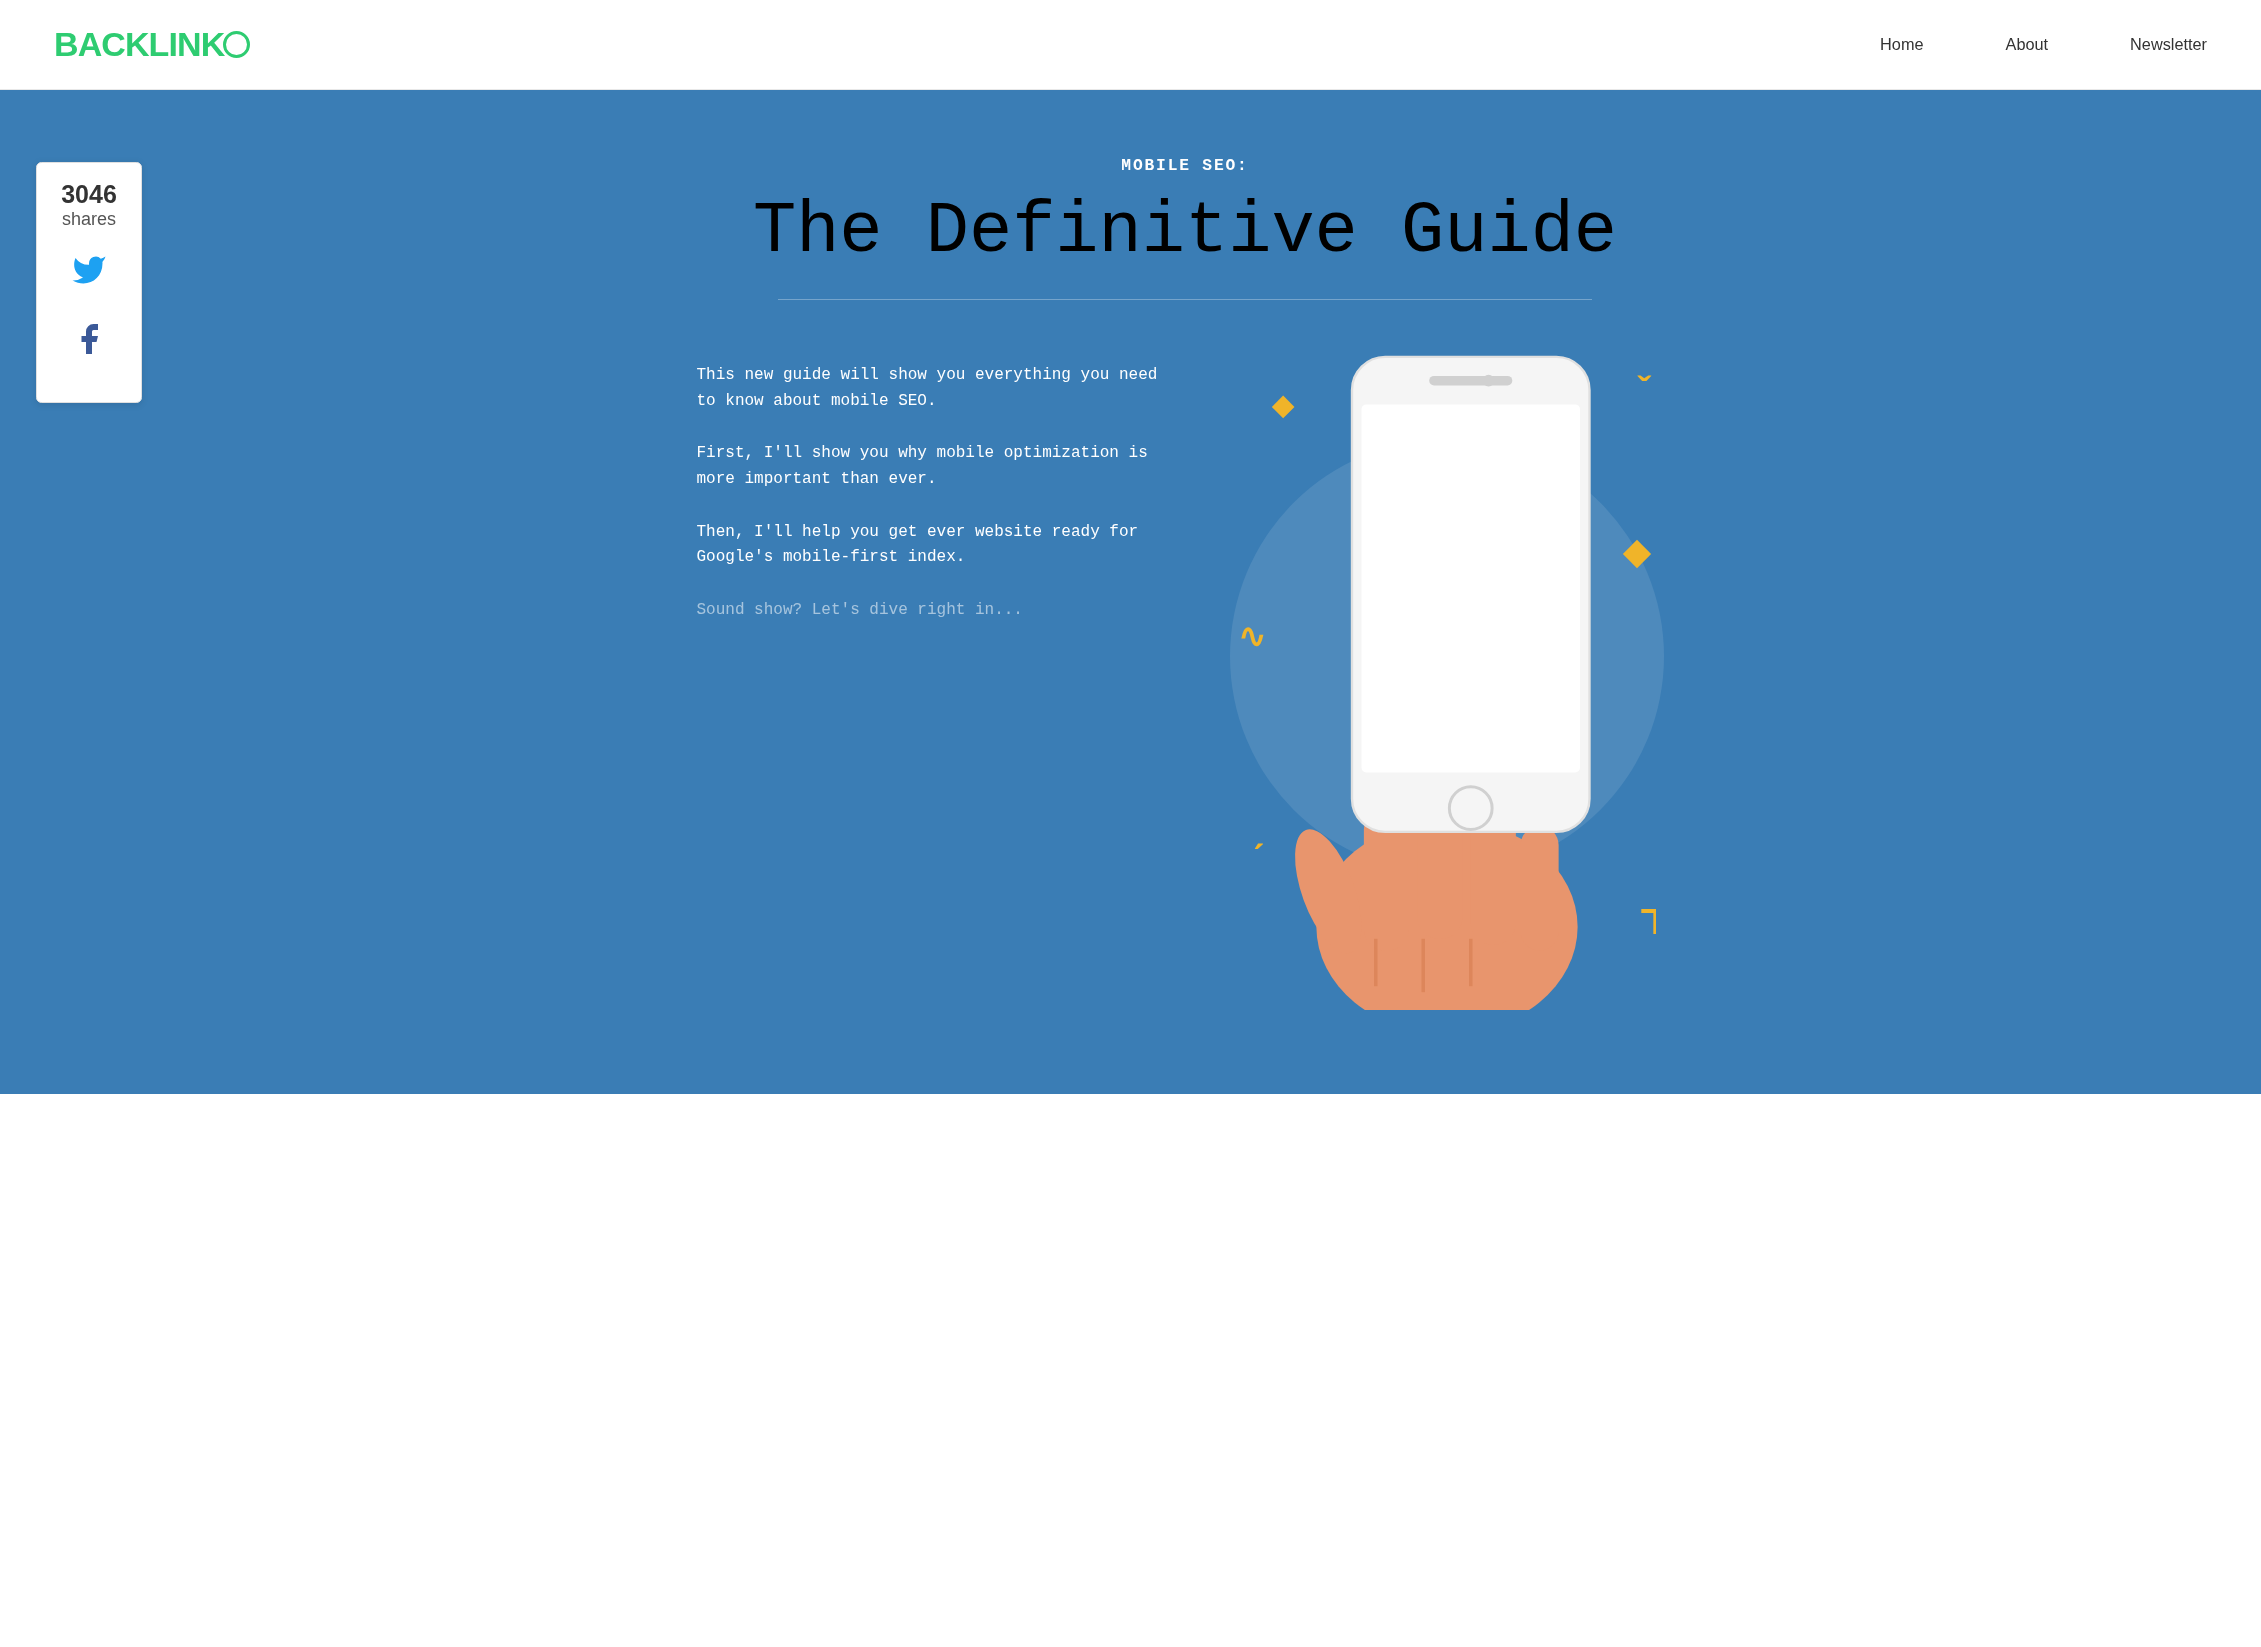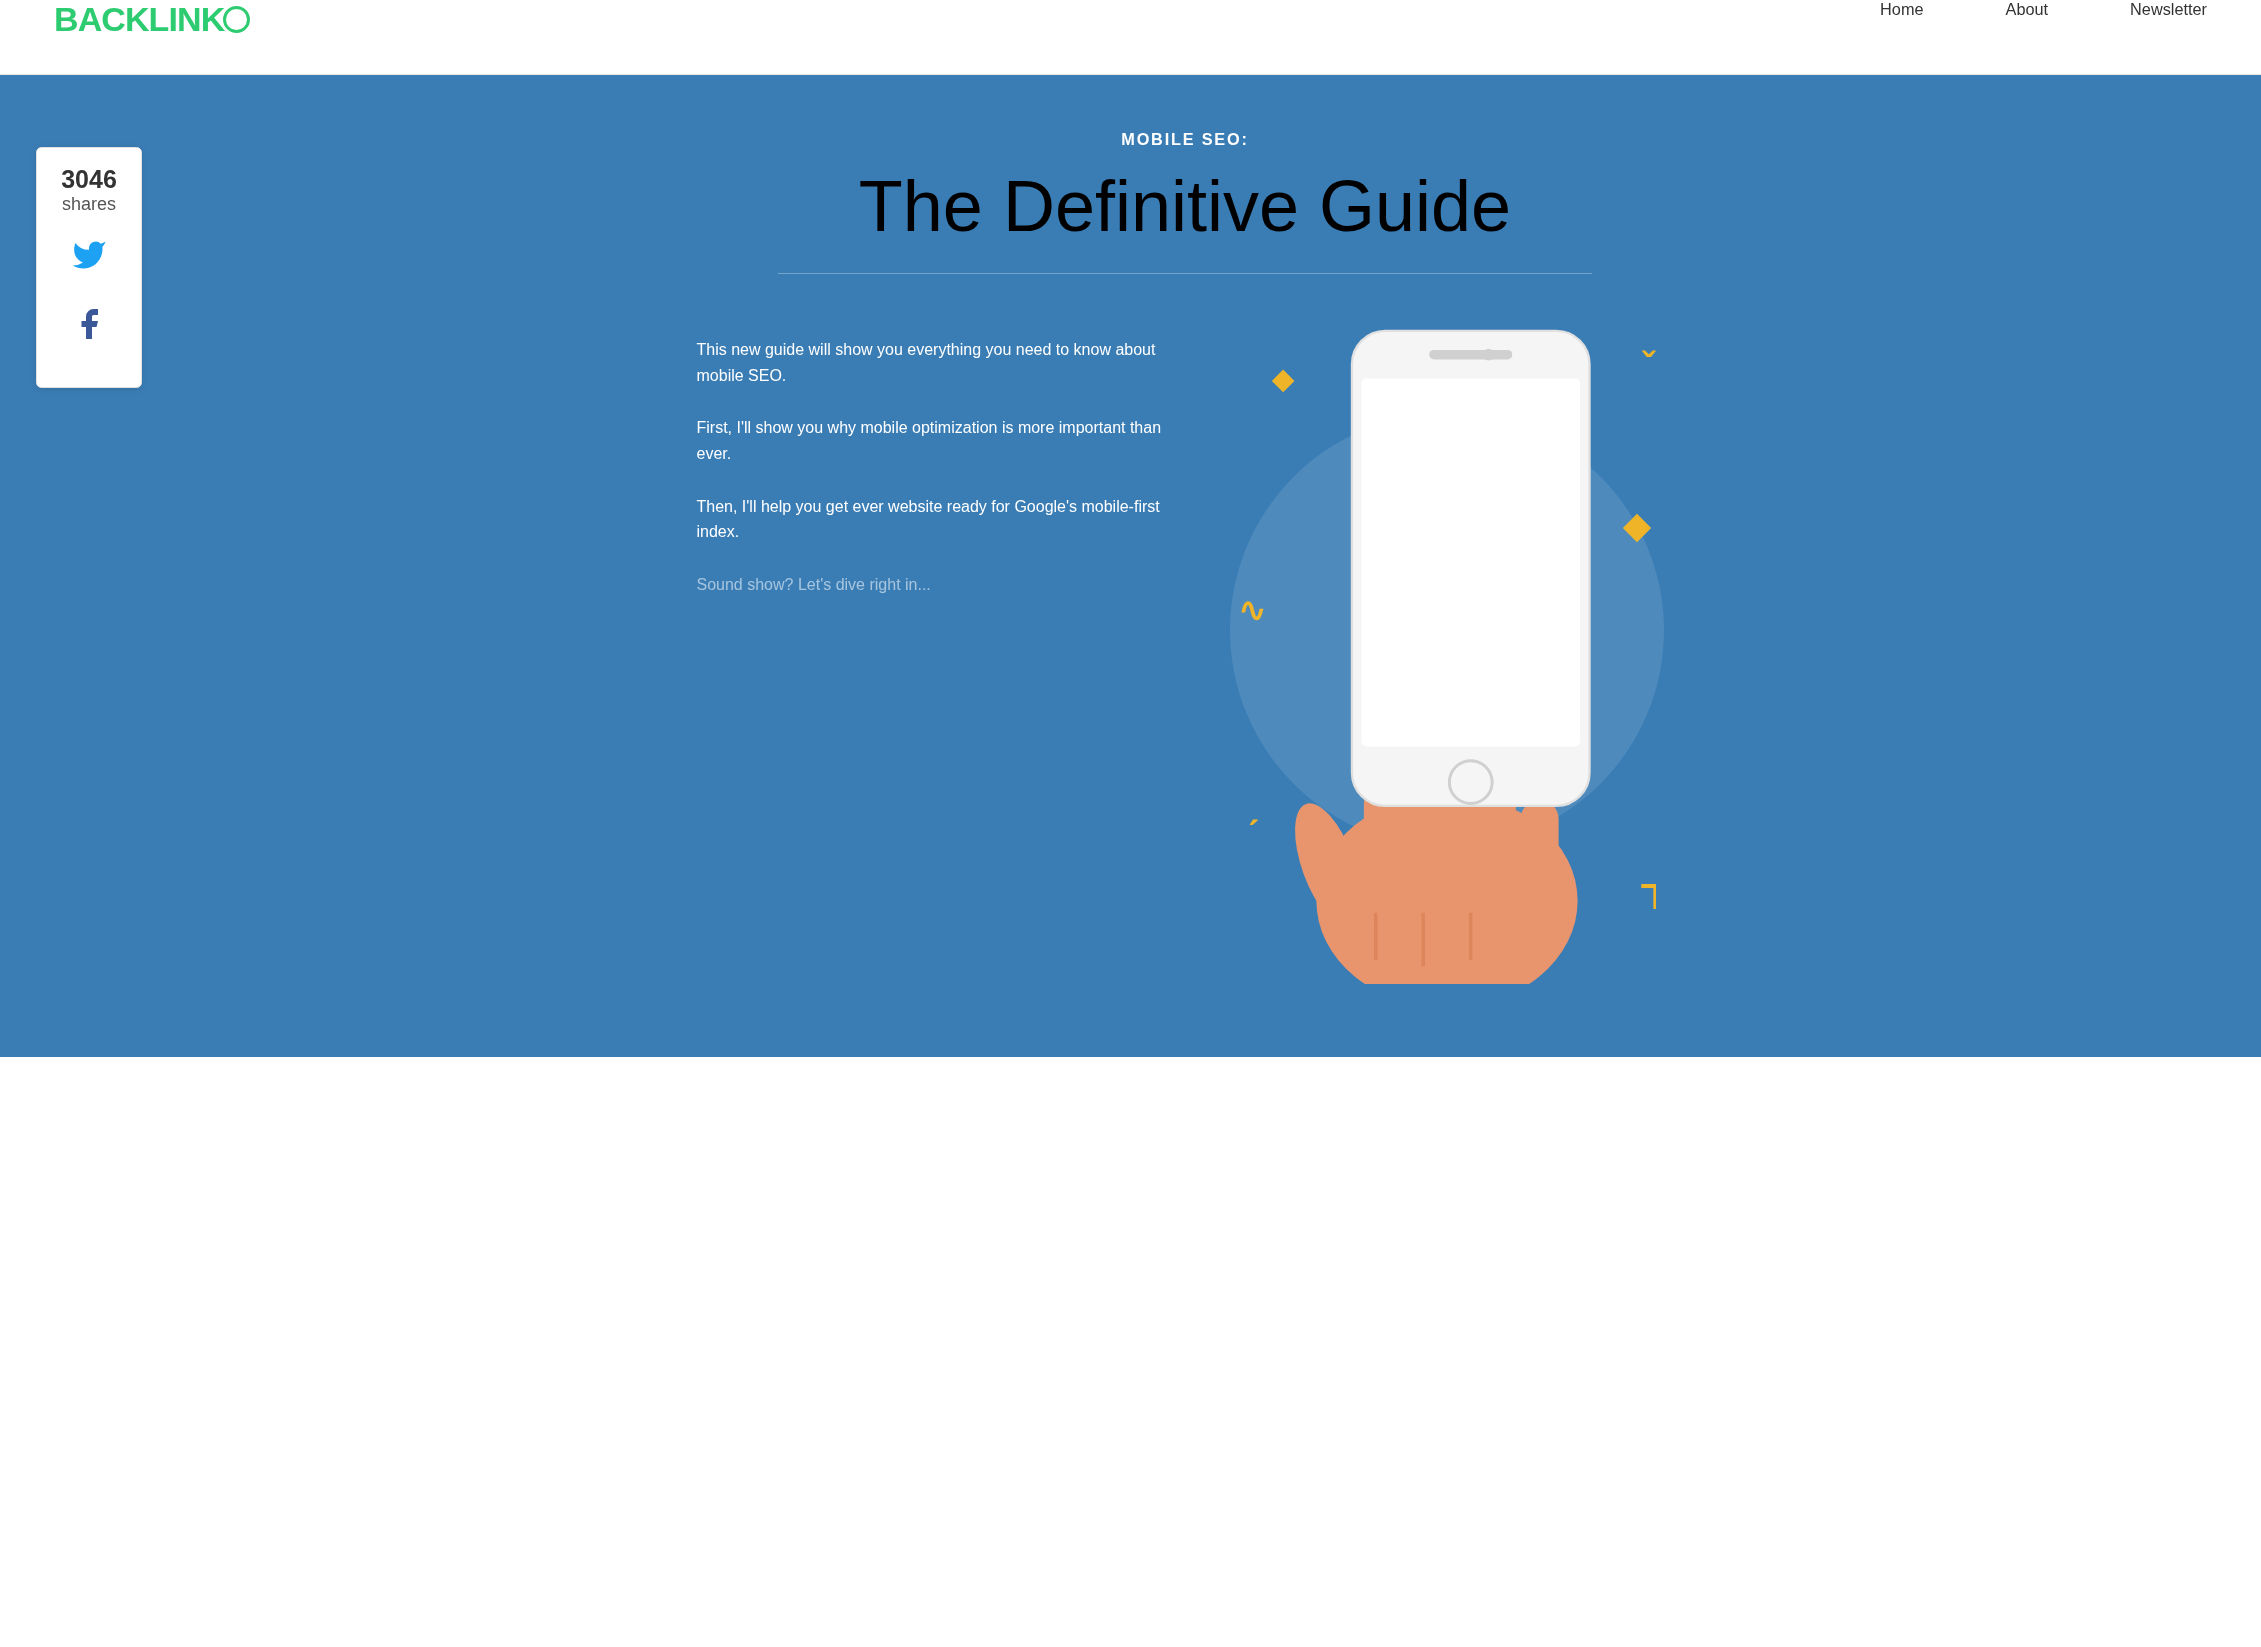--- a/index.html
+++ b/index.html
@@ -3,24 +3,24 @@
   <meta charset="utf-8">
   <style>
     * { margin: 0; padding: 0; box-sizing: border-box; }
     body { font-family: -apple-system, BlinkMacSystemFont, 'Segoe UI', Helvetica, Arial, sans-serif; }
 
     
     .header {
       background: #ffffff;
       border-bottom: 0.9px solid #e8e8e8;
       display: flex;
-      align-items: flex-start;
+      align-items: center;
       justify-content: space-between;
       padding: 0 54px;
-      height: 75px;
+      height: 90px;
     }
     .logo {
       display: flex;
       align-items: center;
     }
     .nav {
       display: flex;
       gap: 82px;
       align-items: center;
     }
@@ -86,22 +86,23 @@
     }
     .facebook-icon {
       color: #3b5998;
       font-size: 40px;
       font-weight: 900;
     }
 
     
     .hero-content {
       max-width: 1086px;
-      margin: 1px auto;
+      margin: 12px auto;
       padding-left: 109px;
+      font-family: Liberation Mono, monospace;
     }
     .hero-subtitle {
       text-align: center;
       color: #fff;
       font-size: 16.3px;
       font-weight: 700;
       letter-spacing: 1.8px;
       margin-bottom: 18px;
       text-transform: uppercase;
     }

